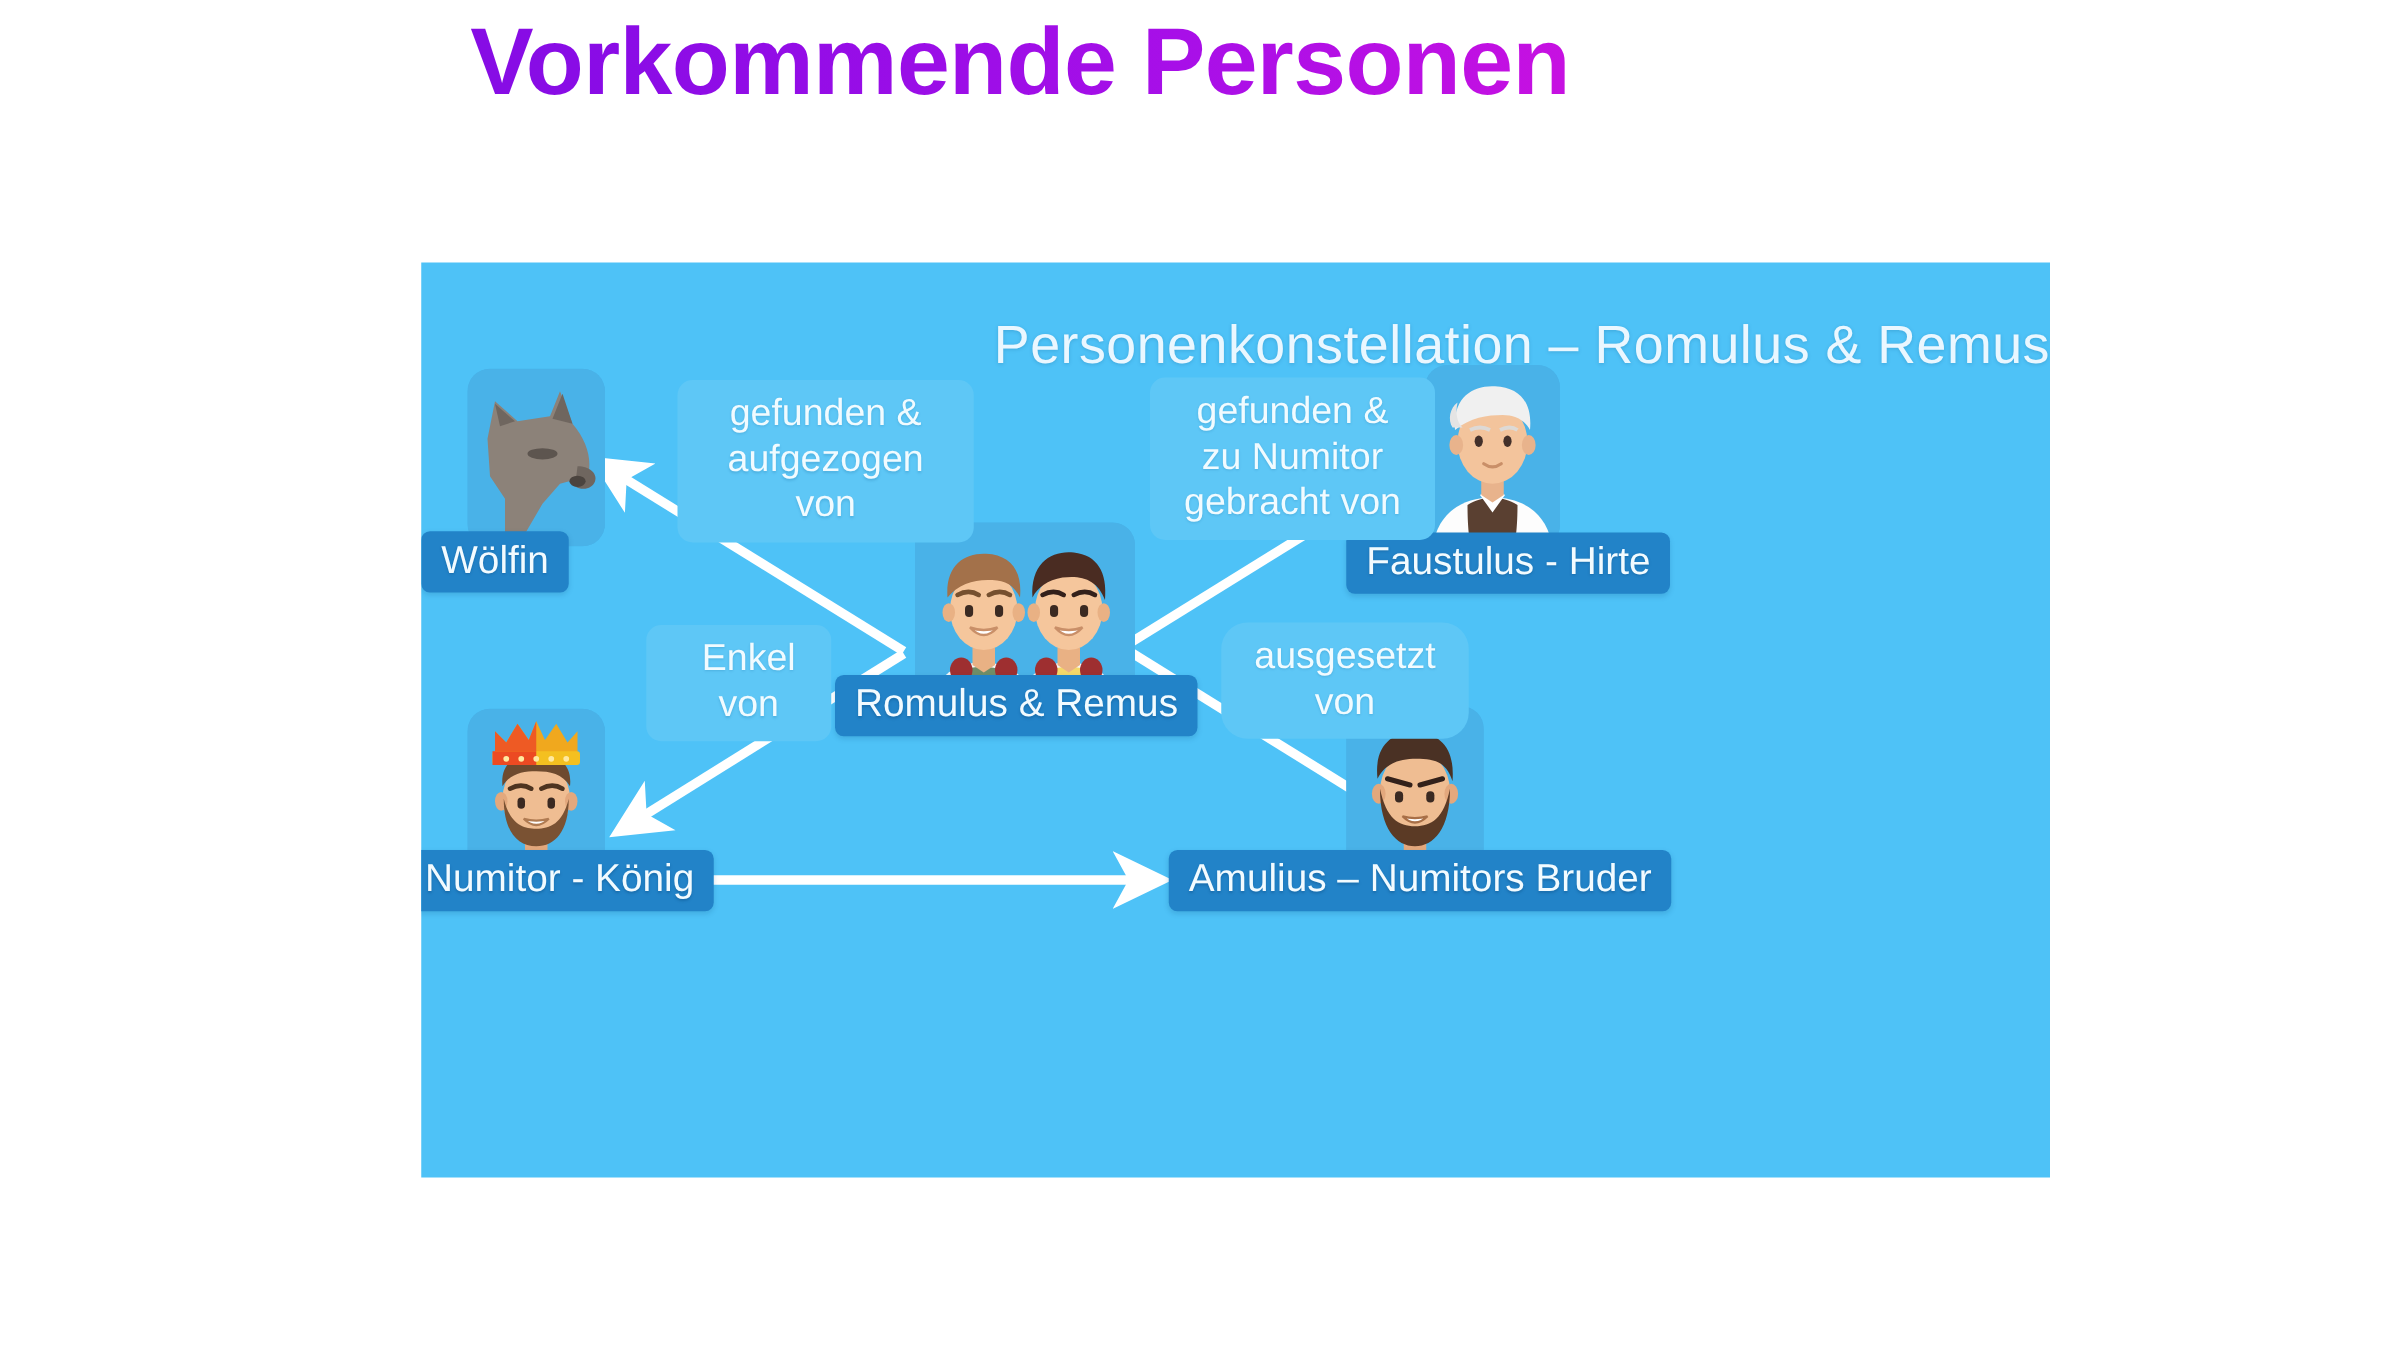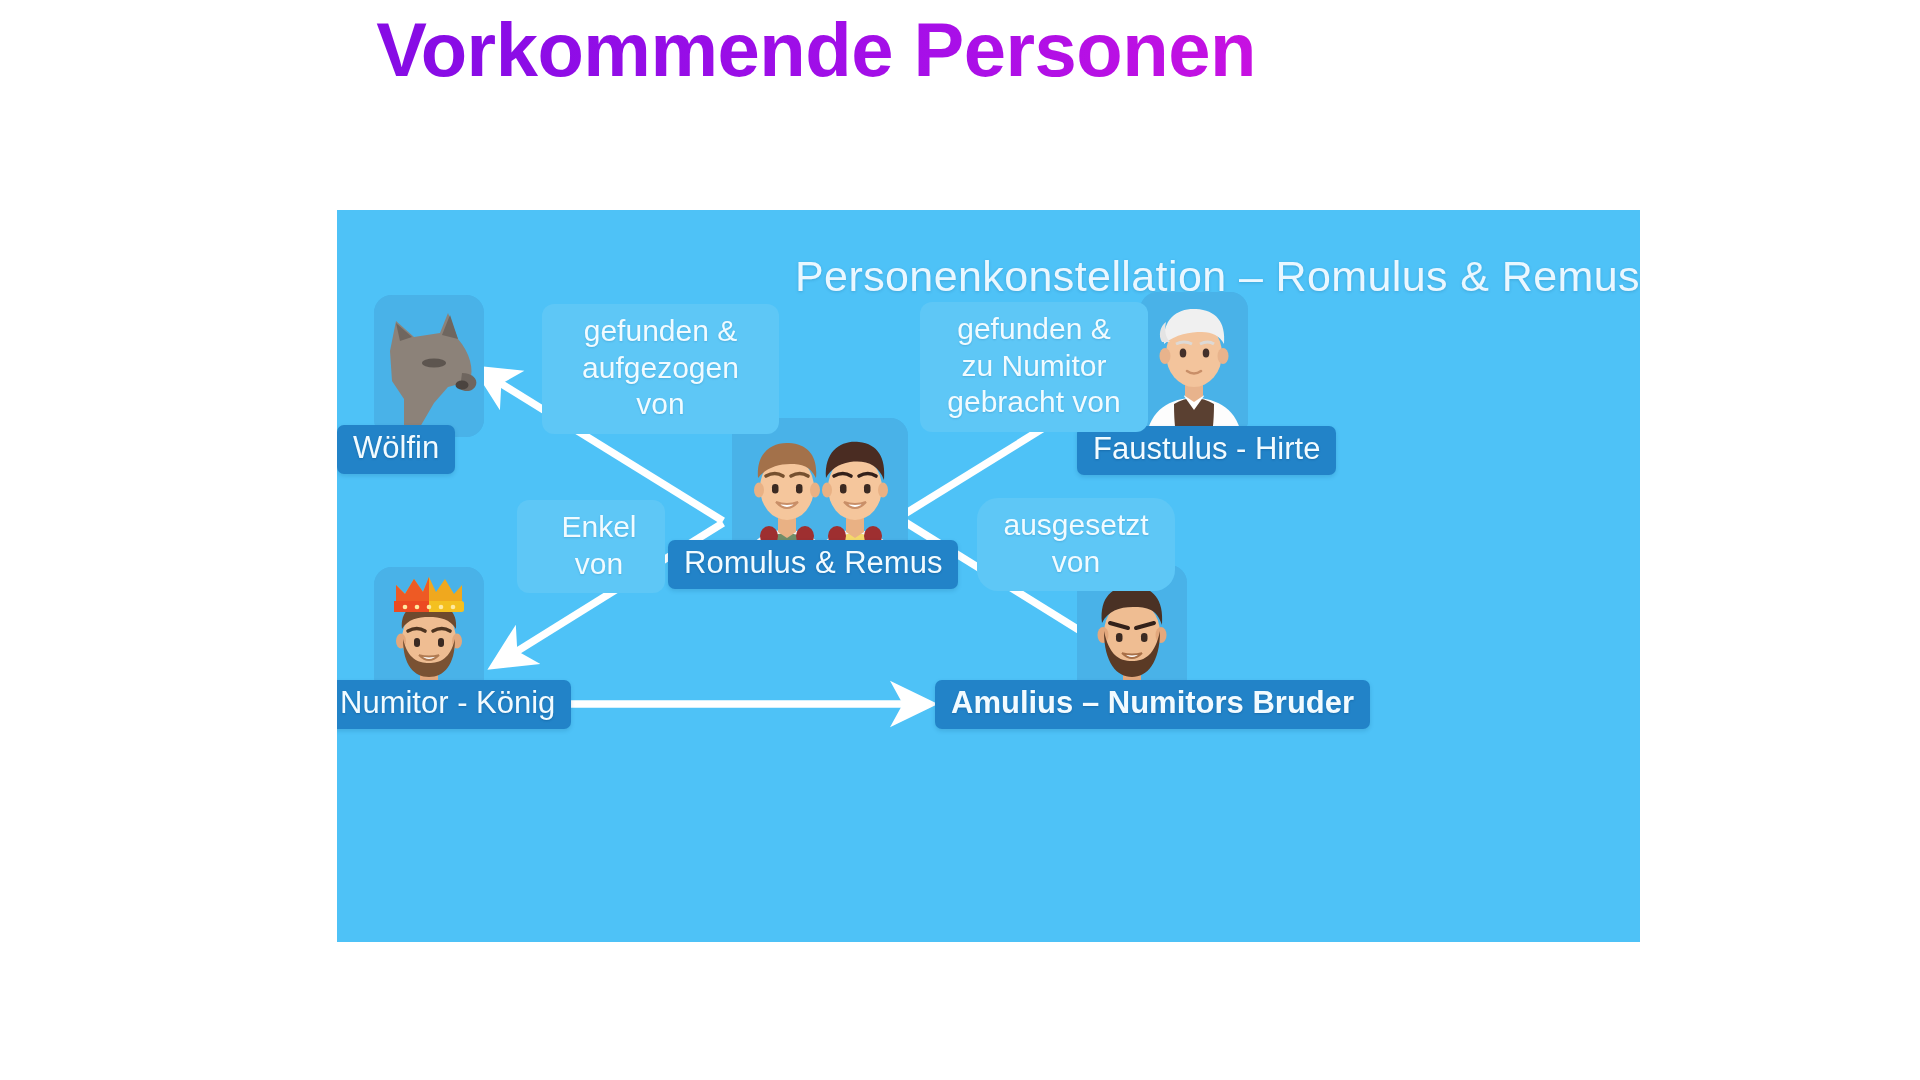--- a/index.html
+++ b/index.html
@@ -288,21 +288,21 @@
         <path d="M27 66 C27 98 40 112 55 112 C70 112 83 98 83 66
                  C78 90 68 96 55 96 C42 96 32 90 27 66 Z" fill="#5b3a25"></path>
 
         <path d="M33 58 L51 63" stroke="#33211a" stroke-width="4" fill="none" stroke-linecap="round"></path>
         <path d="M77 58 L59 63" stroke="#33211a" stroke-width="4" fill="none" stroke-linecap="round"></path>
         <rect x="39" y="68" width="6.5" height="9" rx="3.2" fill="#3b2a22"></rect>
         <rect x="64" y="68" width="6.5" height="9" rx="3.2" fill="#3b2a22"></rect>
         <path d="M45 88 q10 10 20 0 q-10 3 -20 0 Z" fill="#ffffff" stroke="#a86f47" stroke-width="1.8"></path>
       </svg>
     </div>
-    <div class="node-label" style="left:598px; top:470px;font-weight:bold;">Amulius – Numitors Bruder</div>
+    <div class="node-label" style="left:598px; top:470px;">Amulius – Numitors Bruder</div>
   </div>
 
   <div class="edge-label" style="left:205px; top:94px; width:205px;">gefunden &amp;
 aufgezogen
 von</div>
 
   <div class="edge-label" style="left:583px; top:92px; width:196px;">gefunden &amp;
 zu Numitor
 gebracht von</div>
 

